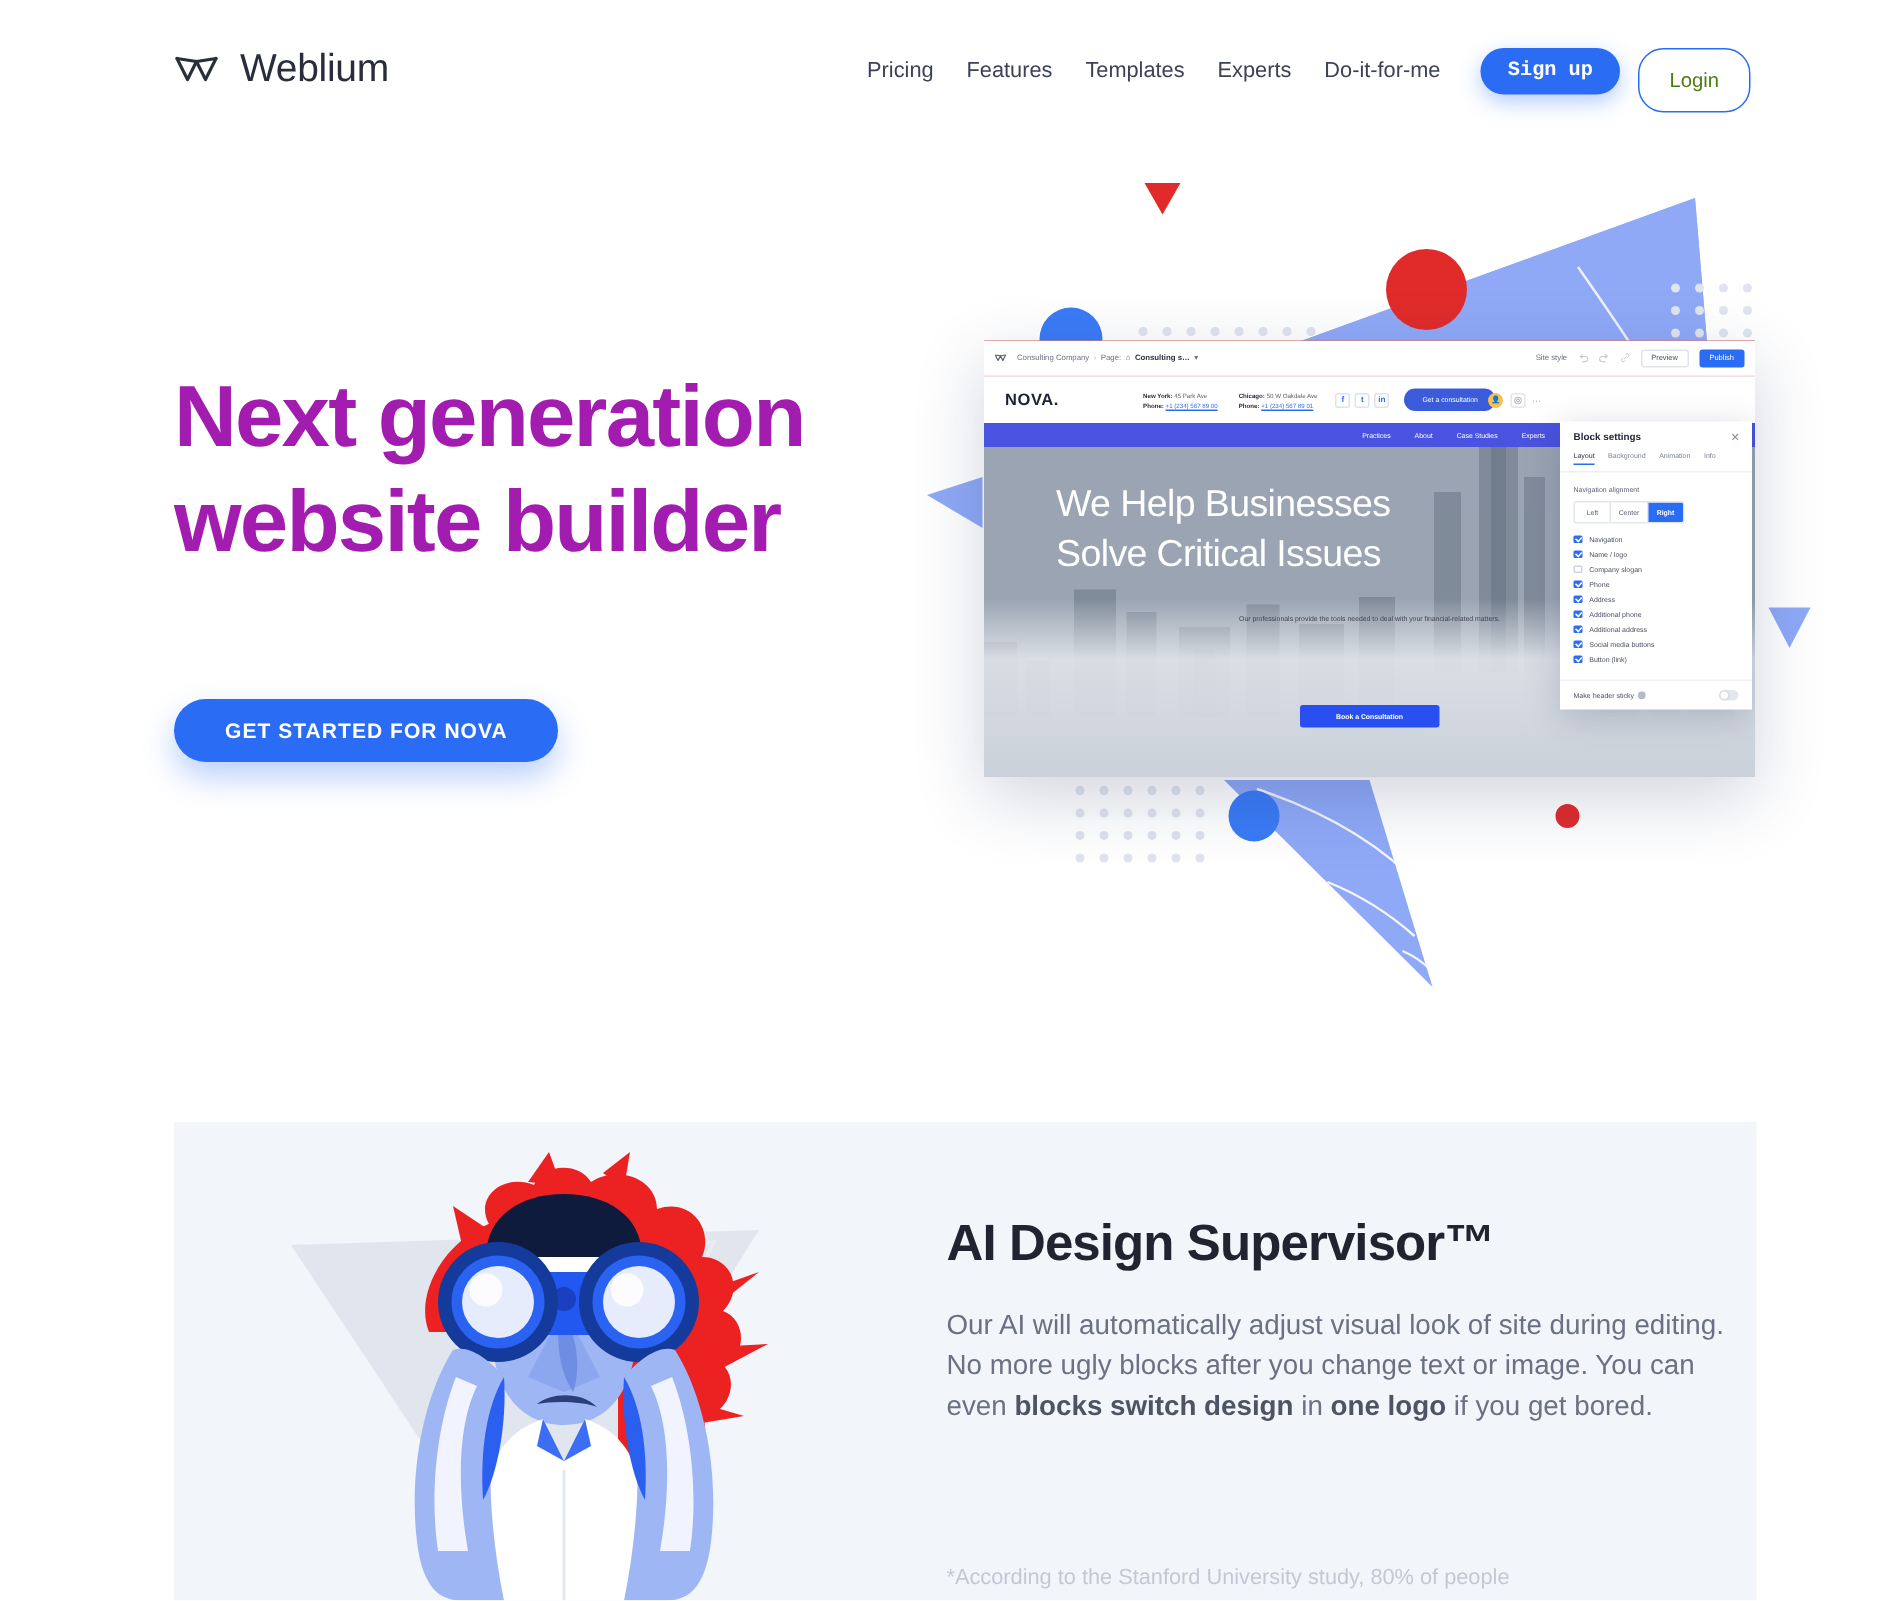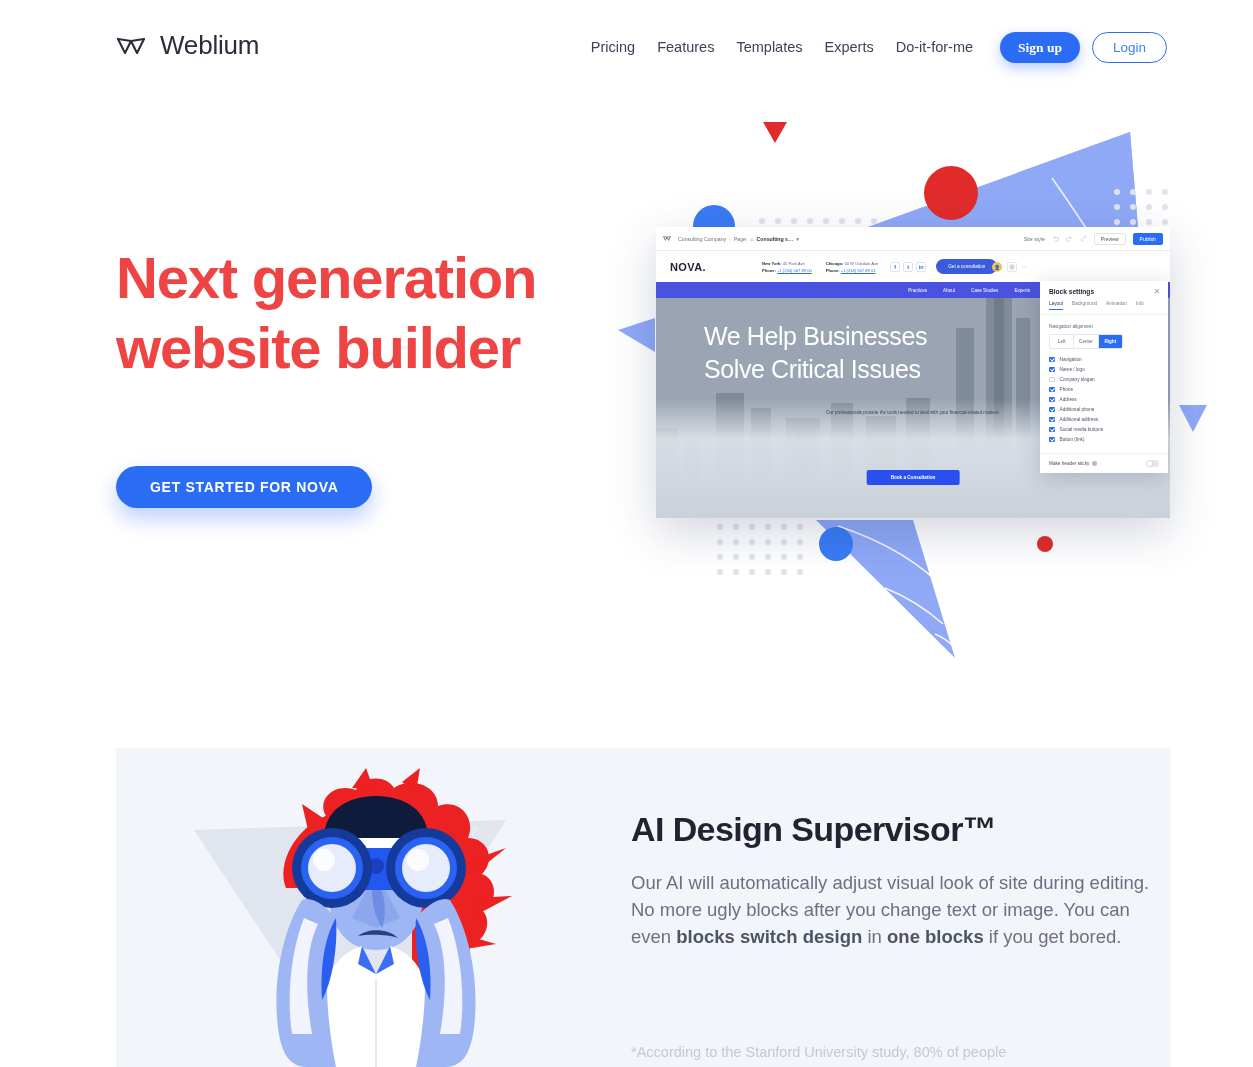--- a/index.html
+++ b/index.html
@@ -29,36 +29,36 @@
     display: flex; align-items: flex-start; gap: 0;
   }
   .nav-link {
     font-size: 14.5px; color: #3c4257; text-decoration: none;
     padding: 0 11px; line-height: 30px; white-space: nowrap; cursor: pointer;
   }
   .btn-signup {
     margin-left: 16px;
     background: #2a6df4; color: #fff; border: none; border-radius: 17px;
     font-size: 13.5px; font-weight: 700; padding: 0 18px; height: 31px;
-    cursor: pointer; font-family: Liberation Serif, serif;
+    cursor: pointer; font-family: Liberation Mono, monospace;
     box-shadow: 0 5px 14px rgba(42,109,244,0.35);
   }
   .btn-login {
     margin-left: 12px;
-    background: #fff; color: #3b82f6; border: 1.6px solid #2a6df4;
+    background: #fff; color: #4d7c0f; border: 1.6px solid #2a6df4;
     border-radius: 17px; font-size: 13.5px; font-weight: 400;
-    padding: 0 20px; height: 31px; cursor: pointer; font-family: inherit;
+    padding: 0 20px; height: 43px; cursor: pointer; font-family: inherit;
   }
 
   
   .hero { position: absolute; top: 0; left: 0; width: 1253px; height: 748px; }
   .hero-copy { position: absolute; left: 116px; top: 243px; width: 540px; }
   .hero-title {
     font-size: 58px; line-height: 70px; font-weight: 700;
-    color: #ef4444; letter-spacing: -1.2px;
+    color: #a21caf; letter-spacing: -1.2px;
   }
   .hero-sub {
     margin-top: 26px; font-size: 17px; color: #656c7d; line-height: 26px;
   }
   .btn-cta {
     position: absolute; left: 116px; top: 466px;
     height: 42px; padding: 0 34px; border: none; border-radius: 21px;
     background: #2a6df4; color: #fff; font-size: 14px; font-weight: 700;
     letter-spacing: 0.7px; cursor: pointer; font-family: inherit;
     box-shadow: 0 10px 22px rgba(42,109,244,0.33);
@@ -583,17 +583,17 @@
     <path d="M274 132 C292 160 304 210 298 260 C294 292 282 299 268 299 L240 299
              C250 250 254 190 240 150 C250 138 264 128 274 132 Z" fill="#9fb6f5"></path>
     <path d="M272 150 C284 180 290 226 284 266 L264 266 C272 220 270 180 258 156 Z" fill="#ffffff" opacity=".85"></path>
     <path d="M240 150 C252 170 256 200 254 232 C244 214 238 180 240 150 Z" fill="#2b5ff0"></path>
     <path d="M160 150 C148 170 144 200 146 232 C156 214 162 180 160 150 Z" fill="#2b5ff0"></path>
   </svg>
 
   <div class="feat-text">
     <h2 class="feat-title">AI Design Supervisor™</h2>
     <p class="feat-body">
-      <span>Our AI will automatically adjust visual look of site during editing. No more ugly blocks after you change text or image. You can even </span><b>blocks switch design</b><span> in </span><b>one blocks</b><span> if you get bored.</span>
+      <span>Our AI will automatically adjust visual look of site during editing. No more ugly blocks after you change text or image. You can even </span><b>blocks switch design</b><span> in </span><b>one logo</b><span> if you get bored.</span>
     </p>
   </div>
   <div class="feat-note">*According to the Stanford University study, 80% of people</div>
 </div>
 
 </body></html>

